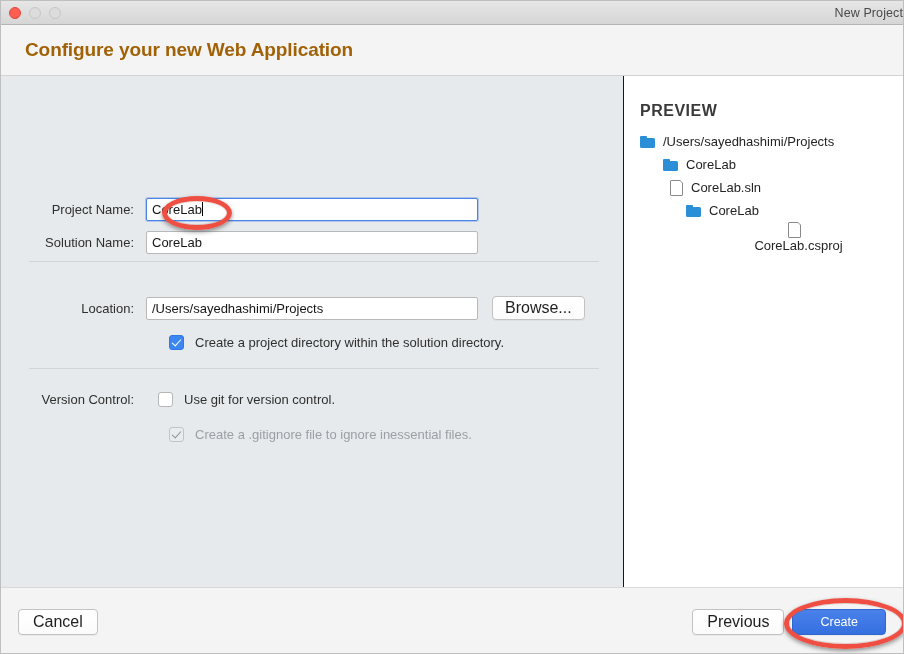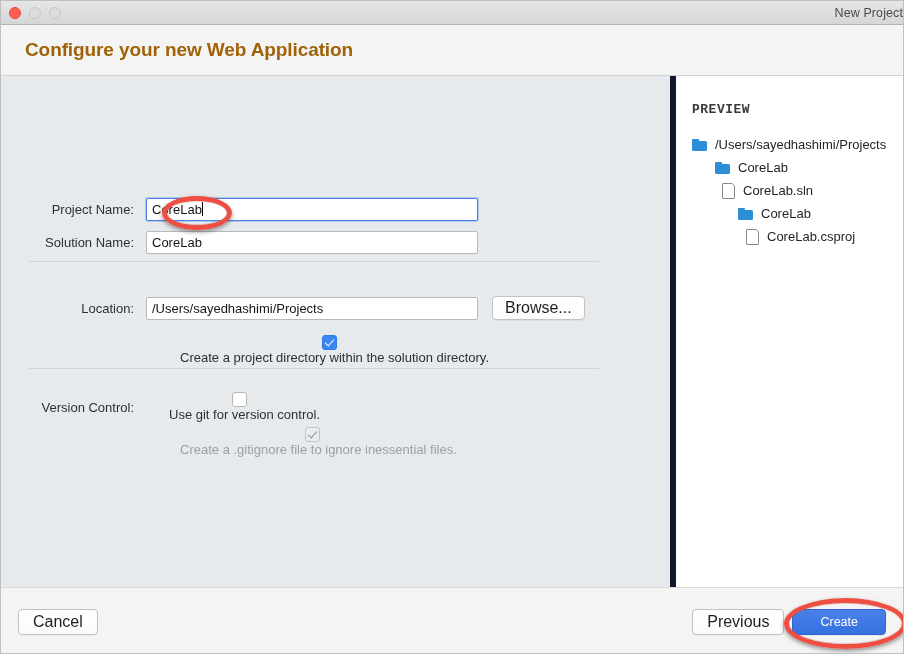--- a/index.html
+++ b/index.html
@@ -82,24 +82,24 @@
   }
 
   
   .body {
     display: flex;
     height: 511px;
   }
 
   .form-pane {
     position: relative;
-    width: 675px;
+    width: 623px;
     background: #e7eaec;
     box-sizing: border-box;
-    border-right: 6px solid #0f172a;
+    border-right: 1px solid #0f172a;
   }
 
   .preview-pane {
     flex: 1;
     background: #ffffff;
     box-sizing: border-box;
     padding: 26px 0 0 14px;
   }
 
   
@@ -167,21 +167,20 @@
     width: 570px;
     height: 1px;
     background: #d2d5d7;
   }
 
   
   .check-row {
     position: absolute;
     display: flex;
     align-items: center;
-    flex-direction: column;
   }
   .checkbox {
     width: 15px;
     height: 15px;
     box-sizing: border-box;
     border-radius: 3px;
     position: relative;
     flex: none;
   }
   .checkbox.on {
@@ -214,26 +213,25 @@
     color: #2f2f2f;
     margin-left: 11px;
     white-space: nowrap;
   }
   .check-label.muted {
     color: #9ba0a4;
   }
 
   
   .preview-title {
-    font-size: 13px;
+    font-size: 16px;
     font-weight: bold;
     color: #3a3a3a;
     letter-spacing: 0.5px;
-    margin: 0 0 16px 2px;
-    font-family: Liberation Mono, monospace;
+    margin: 0 0 10px 2px;
   }
   .tree-node {
     display: flex;
     align-items: center;
     height: 23px;
     font-size: 13px;
     color: #242424;
     white-space: nowrap;
   }
   .folder-icon {
@@ -434,21 +432,21 @@
       </div>
 
       <div class="tree-node" style="padding-left:48px;">
         <span class="folder-icon">
             <span class="tab"></span>
             <span class="body-f"></span>
           </span>
         <span>CoreLab</span>
       </div>
 
-      <div class="tree-node" style="padding-left:56px;">
+      <div class="tree-node" style="padding-left:56px;flex-direction:column;">
         <span class="file-icon"></span>
         <span>CoreLab.csproj</span>
       </div>
     </div>
 
   </div>
 
   <div class="footer">
     <div class="cancel-wrap">
       <button class="btn wide">Cancel</button>

